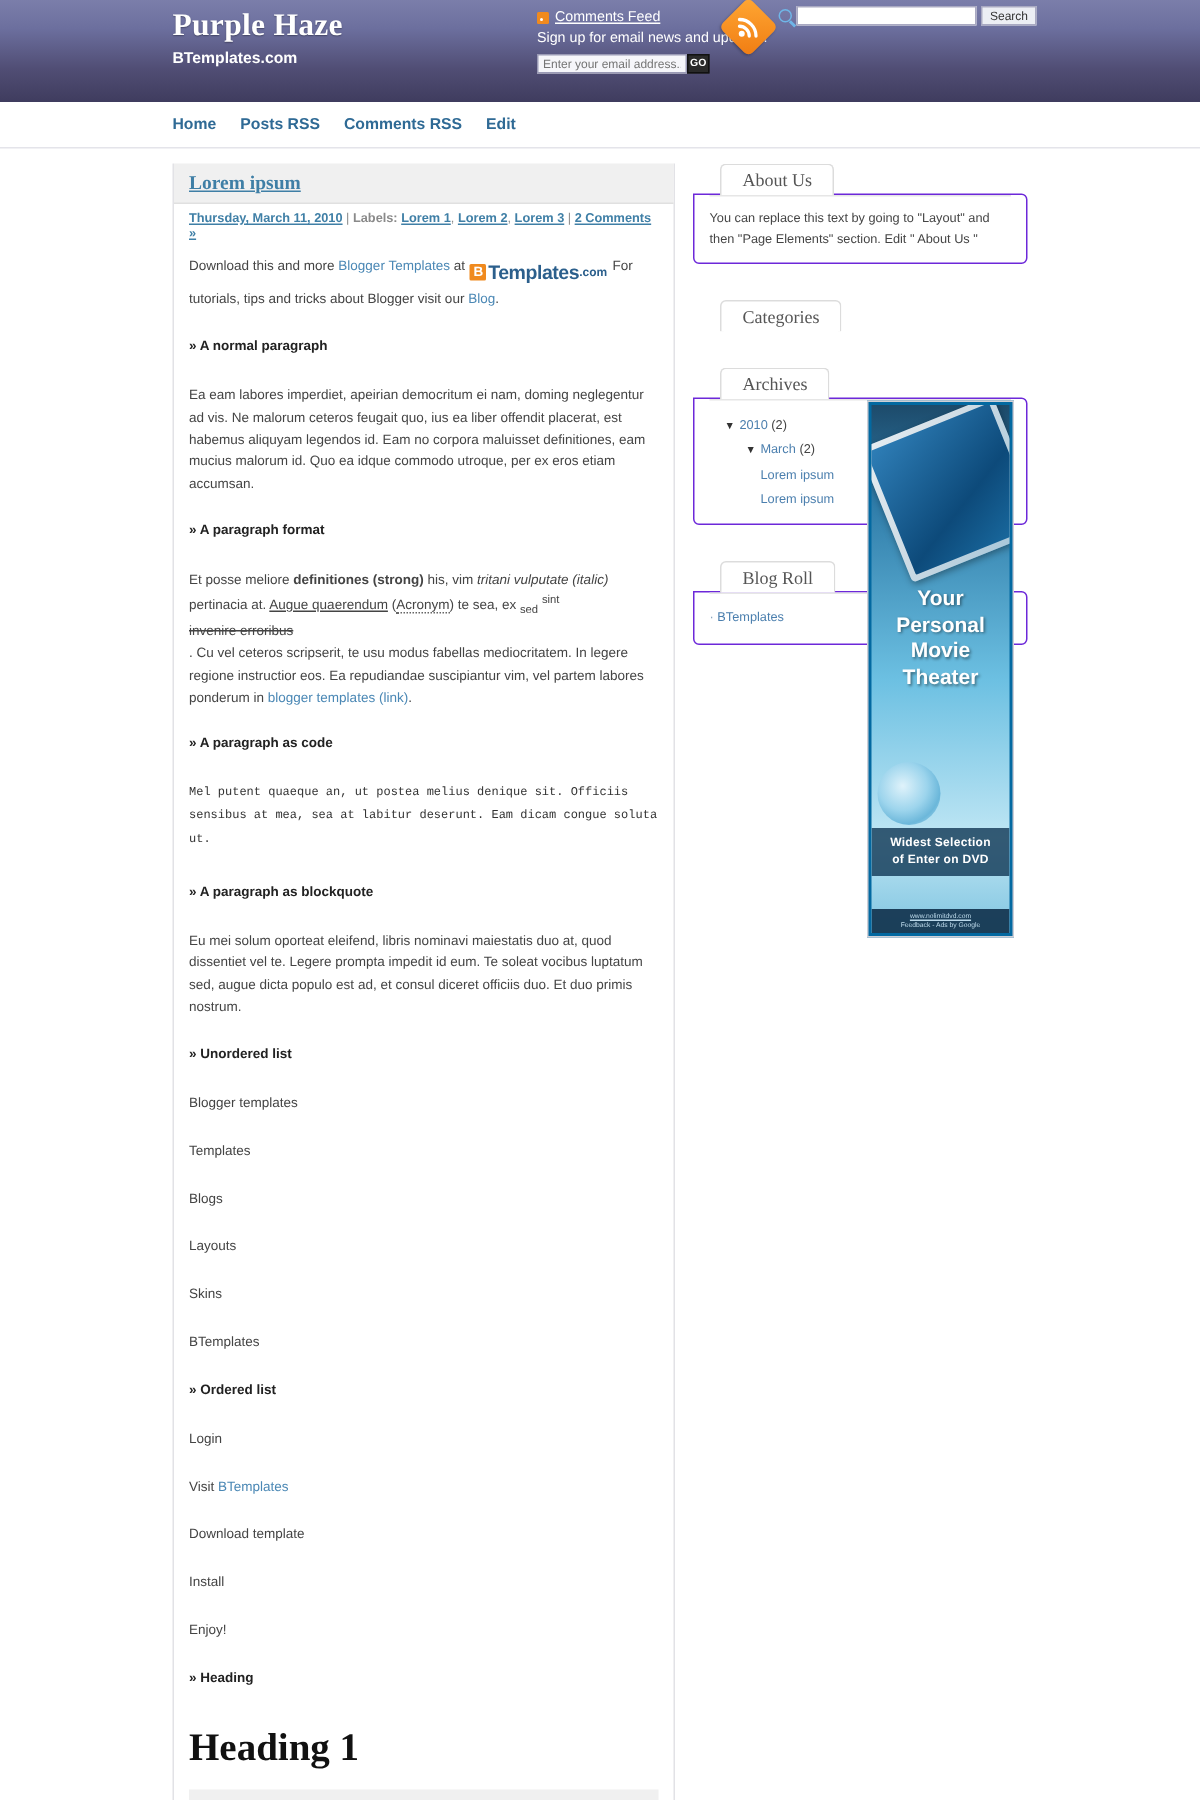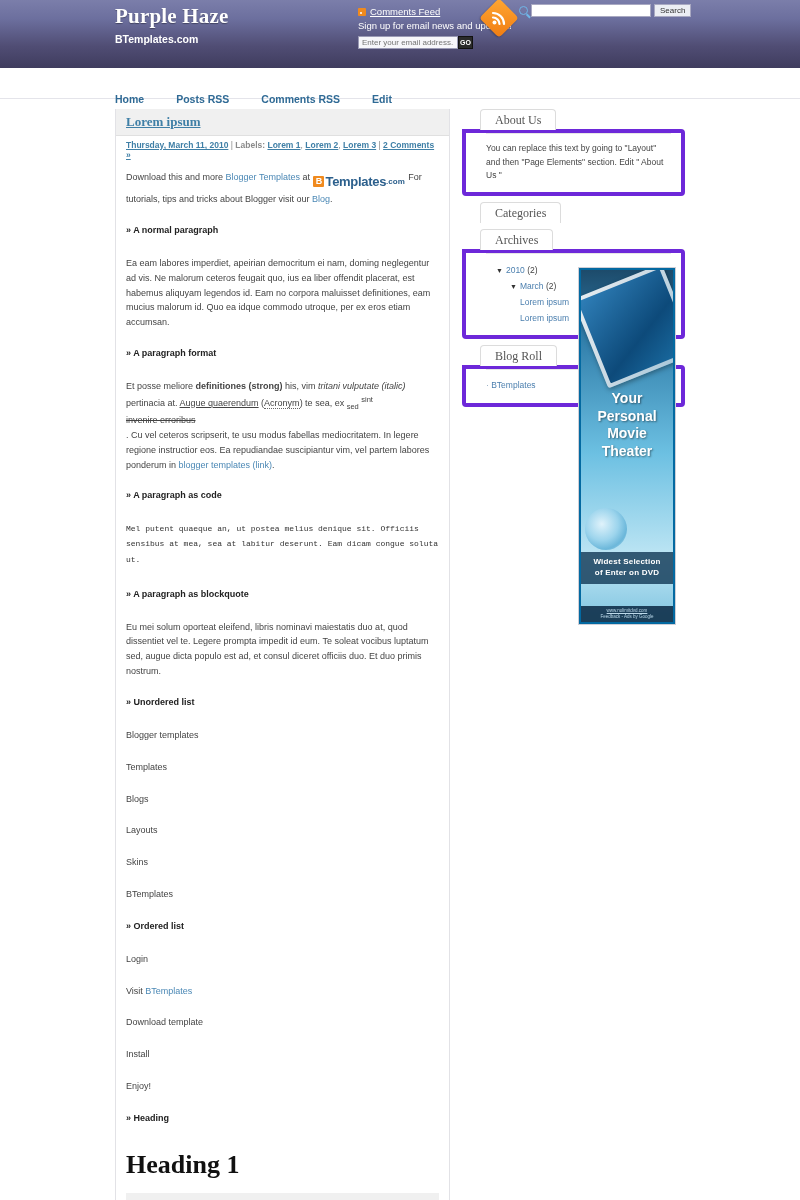--- a/index.html
+++ b/index.html
@@ -87,21 +87,21 @@
     height:13px;border:1px solid #a9a9c2;background:#eceef4;
     font-size:8px;color:#333;padding:0 5px;cursor:pointer;line-height:11px;
     font-family:"Liberation Sans", sans-serif;
   }
 
   
   #navbar {
     height:31px; background:#ffffff; border-bottom:1px solid #e4e4ea;
     position:relative;
   }
-  .nav-list { position:absolute; left:115px; top:25px; display:flex; gap:32px;justify-content:flex-end; }
+  .nav-list { position:absolute; left:115px; top:9px; display:flex; gap:16px;justify-content:flex-end; }
   .nav-list a {
     font-size:10.5px; font-weight:bold; color:#2f6a95; text-decoration:none;
   }
 
   
   #outer { position:relative; width:800px; }
   #wrap {
     position:relative; margin:0 auto; width:570px; padding-top:10px;
     display:flex; gap:0;
   }
@@ -150,32 +150,32 @@
 
   .list-block { margin:0 0 12px 0; }
   .list-block li { list-style:none; margin:0 0 17px 0; font-size:9px; color:#444; }
   .list-block ul, .list-block ol { margin:0; padding:0; }
 
   h1.h { font-family:"Liberation Serif", serif; font-size:26px; font-weight:bold; color:#111; margin:0 0 6px 0; }
   h2.h { font-family:"Liberation Serif", serif; font-size:14px; font-weight:bold; color:#111;
          background:#f0f0f0; margin:0 0 12px 0; padding:4px 0 4px 8px; }
 
   
-  .widget { position:relative; margin-bottom:6px; }
+  .widget { position:relative; margin-bottom:24px; }
   .widget-head {
     border:1px solid #dcdcdc; border-bottom:none; background:#ffffff;
     display:inline-block; padding:3px 14px 2px 14px;
     border-radius:4px 4px 0 0; margin-left:18px; position:relative; z-index:2;
   }
   .widget-head span {
     font-family:"Liberation Serif", serif; font-size:12px; color:#555; font-weight:normal;
   }
   .widget-body {
-    border:4px solid #6d28d9; background:#fff; margin-top:-1px;
-    padding:8px 10px 9px 20px; border-radius:0 4px 4px 4px;
+    border:1px solid #6d28d9; background:#fff; margin-top:-1px;
+    padding:8px 10px 9px 10px; border-radius:0 4px 4px 4px;
   }
   .widget-body.with-rule { padding-top:0; }
   .widget-body.with-rule:before{
     content:""; display:block; height:1px; background:#e6e6e6; margin:0 0 8px 0;
   }
   .about-text { font-size:8.5px; line-height:1.6; color:#444; }
 
   .link-list { margin:0; padding:0; }
   .link-list li { list-style:none; font-size:8.5px; line-height:1.85; color:#444; }
   .link-list li:before { content:"· "; color:#8aa5bd; }

